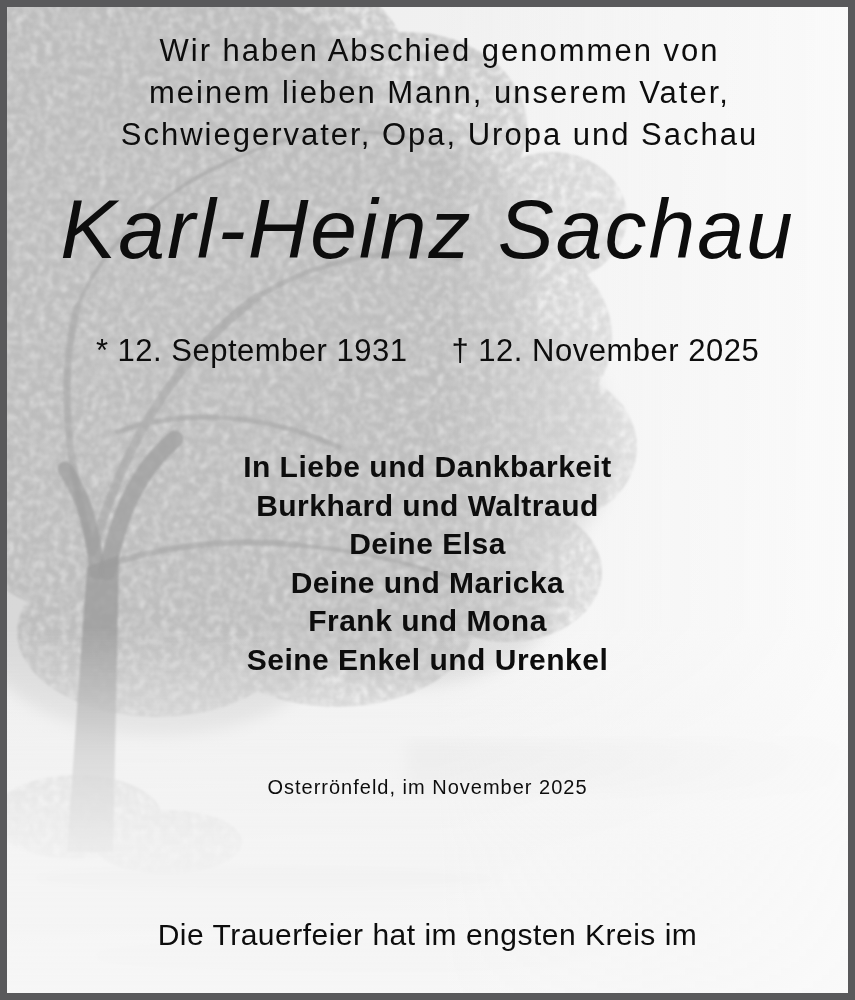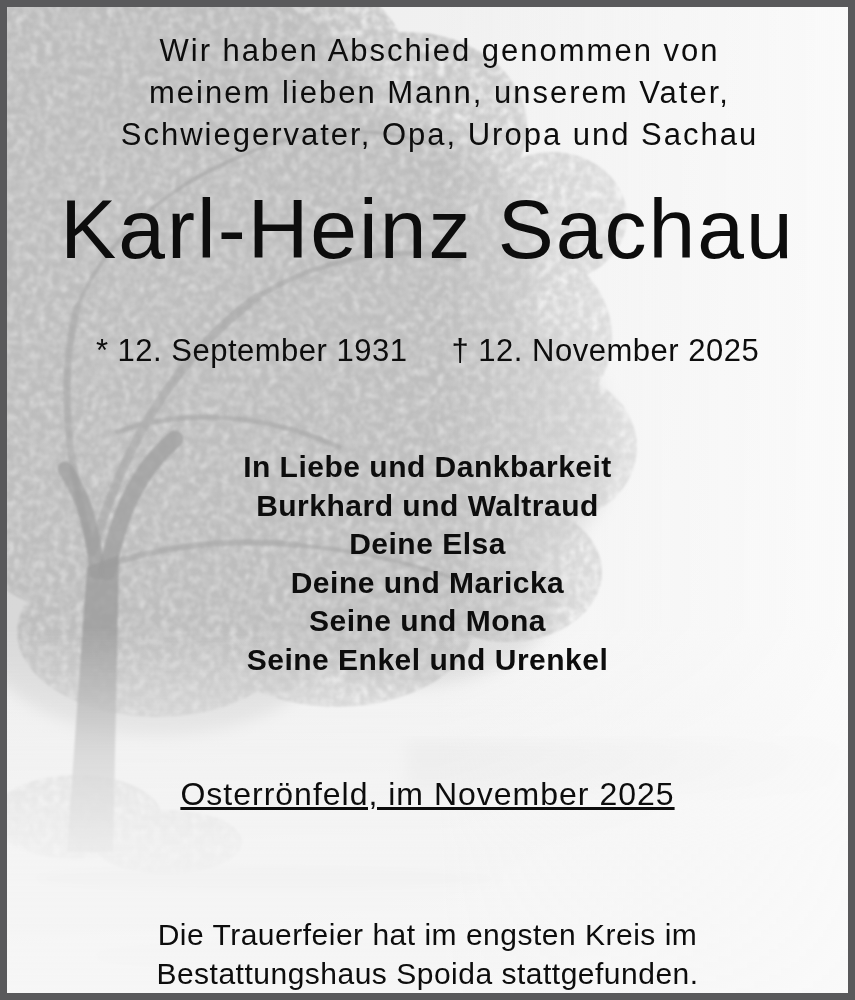--- a/index.html
+++ b/index.html
@@ -10,29 +10,29 @@
          border:7px solid #59595b;
          background:linear-gradient(115deg,#ececec 0%,#f2f2f2 45%,#f9f9f9 100%);
          overflow:hidden;}
 
   .bg-svg{position:absolute;left:0;top:0;width:841px;height:986px;display:block;}
 
   .txt{position:absolute;left:0;width:841px;text-align:center;color:#0d0d0d;}
 
   .intro{top:23px;font-size:31px;line-height:42px;letter-spacing:2px;font-weight:400;padding-left:12px;}
 
-  .name{top:172px;margin:0;font-size:84px;line-height:1.2;
+  .name{top:172px;margin:0;font-size:84px;line-height:1.2;font-style:italic;
         font-weight:400;letter-spacing:2px;white-space:nowrap;}
 
   .dates{top:326px;display:flex;justify-content:center;gap:44px;
          font-size:31px;letter-spacing:0.5px;white-space:nowrap;}
 
   .family{top:441px;font-size:30px;line-height:38.5px;font-weight:700;letter-spacing:0.5px;text-align:center;}
 
-  .place{top:769px;font-size:32px;letter-spacing:1px;text-decoration:underline;}
+  .place{top:769px;font-size:20px;letter-spacing:1px;}
 
   .funeral{top:908px;font-size:30px;line-height:39px;letter-spacing:0.5px;}
 </style>
 </head>
 <body>
 
 <div class="frame">
 
   <svg class="bg-svg" viewBox="0 0 841 986" xmlns="http://www.w3.org/2000/svg">
     <defs>
@@ -137,24 +137,23 @@
   <div class="txt dates">
     <span>* 12. September 1931</span>
     <span>† 12. November 2025</span>
   </div>
 
   <div class="txt family">
     <div>In Liebe und Dankbarkeit</div>
     <div>Burkhard und Waltraud</div>
     <div>Deine Elsa</div>
     <div>Deine und Maricka</div>
-    <div>Seine und Mona</div>
+    <div>Frank und Mona</div>
     <div>Seine Enkel und Urenkel</div>
   </div>
 
   <div class="txt place">Osterrönfeld, im November 2025</div>
 
   <div class="txt funeral">
     <div>Die Trauerfeier hat im engsten Kreis im</div>
-    <div>Bestattungshaus Spoida stattgefunden.</div>
   </div>
 
 </div>
 
 </body></html>

